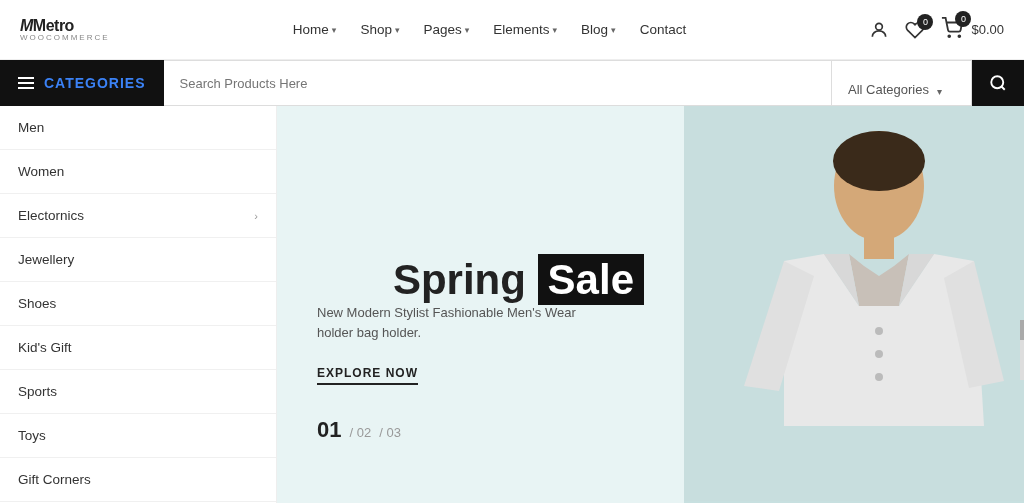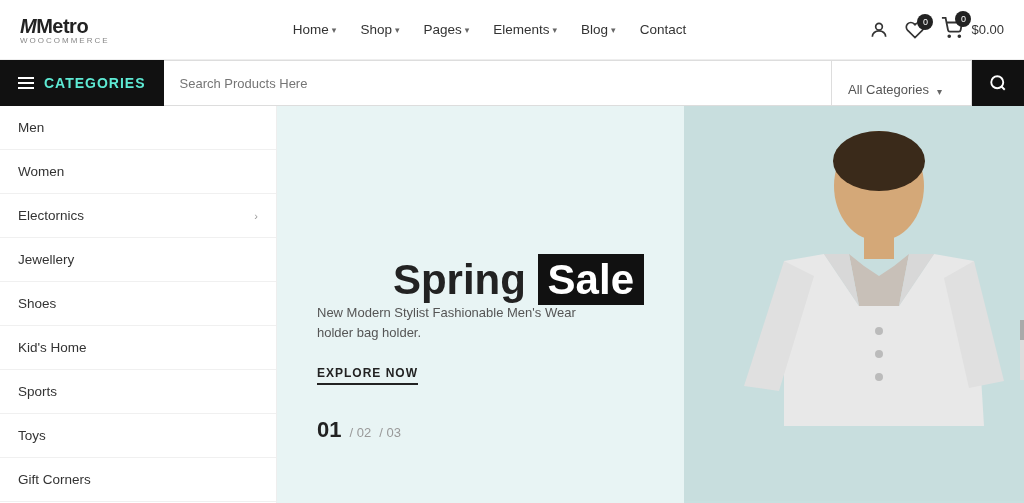--- a/index.html
+++ b/index.html
@@ -14,21 +14,21 @@
       height: 60px;
       background: #fff;
       border-bottom: 1px solid #eee;
     }
     .logo-area {
       display: flex;
       flex-direction: column;
       align-items: flex-start;
     }
     .logo-text {
-      font-size: 20px;
+      font-size: 16px;
       font-weight: 900;
       color: #222;
       letter-spacing: -0.5px;
     }
     .logo-text span { color: #222; }
     .logo-sub {
       font-size: 8px;
       color: #888;
       letter-spacing: 2px;
       text-transform: uppercase;
@@ -91,21 +91,21 @@
     
     .search-row {
       display: flex;
       align-items: stretch;
       height: 46px;
       background: #fff;
       padding: 0;
     }
     .sidebar-header {
       background: #111;
-      color: #5eead4;
+      color: #3b82f6;
       padding: 0 18px;
       height: 46px;
       display: flex;
       align-items: center;
       gap: 10px;
       font-size: 14px;
       font-weight: 700;
       letter-spacing: 1px;
       text-transform: uppercase;
     }
@@ -391,21 +391,21 @@
       <span>Electornics</span>
       <span style="font-size:11px; color:#999;">›</span>
     </div>
     <div class="sidebar-nav-item">
       <span>Jewellery</span>
     </div>
     <div class="sidebar-nav-item">
       <span>Shoes</span>
     </div>
     <div class="sidebar-nav-item">
-      <span>Kid's Home</span>
+      <span>Kid's Gift</span>
     </div>
     <div class="sidebar-nav-item">
       <span>Sports</span>
     </div>
     <div class="sidebar-nav-item">
       <span>Toys</span>
     </div>
     <div class="sidebar-nav-item">
       <span>Gift Corners</span>
     </div>

